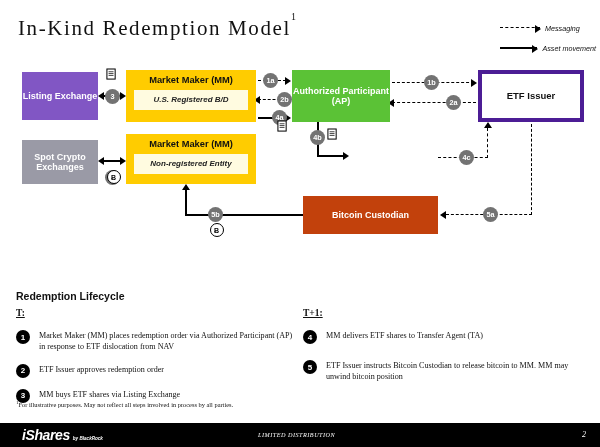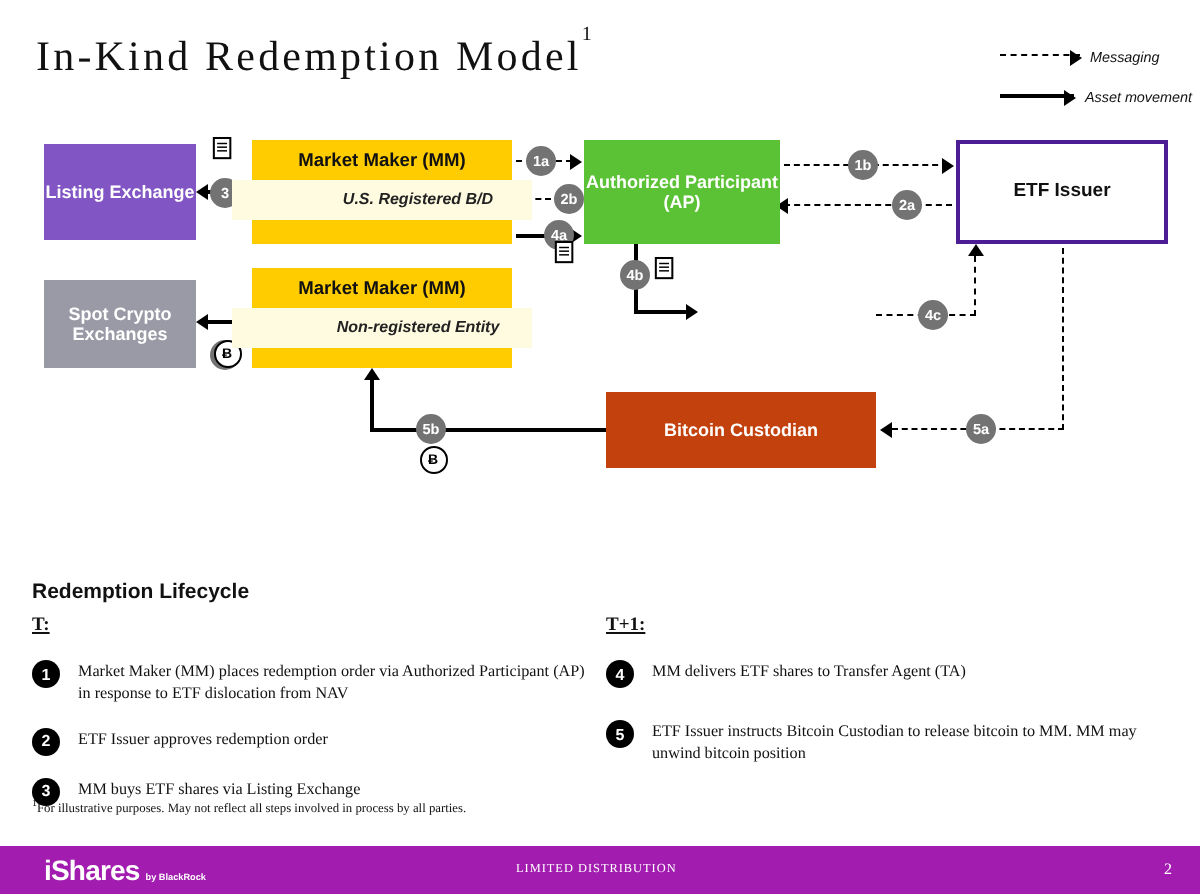--- a/index.html
+++ b/index.html
@@ -25,23 +25,23 @@
   
   .box{position:absolute;box-sizing:border-box;display:flex;flex-direction:column;
        align-items:center;justify-content:center;text-align:center;font-weight:bold;line-height:1.12;}
   .b-listing{left:22px;top:72px;width:76px;height:48px;background:#8156c4;color:#fff;font-size:9px;}
   .b-spot{left:22px;top:140px;width:76px;height:44px;background:#9a9aa6;color:#fff;font-size:9px;}
   .b-mm1{left:126px;top:70px;width:130px;height:52px;background:#fc0;color:#111;font-size:9.3px;
          justify-content:flex-start;padding-top:5px;}
   .b-mm2{left:126px;top:134px;width:130px;height:50px;background:#fc0;color:#111;font-size:9.3px;
          justify-content:flex-start;padding-top:5px;}
   .mmsub{margin-top:5px;width:114px;height:20px;background:#fffbe0;display:flex;align-items:center;
-         justify-content:center;font-style:italic;font-weight:bold;font-size:8px;color:#222;padding-left:36px;}
+         justify-content:center;font-style:italic;font-weight:bold;font-size:8px;color:#222;}
   .b-ap{left:292px;top:70px;width:98px;height:52px;background:#5bc236;color:#fff;font-size:9px;}
-  .b-etf{left:478px;top:70px;width:106px;height:52px;background:#fff;border:2px solid #4c1d95;color:#111;font-size:9.5px;}
+  .b-etf{left:478px;top:70px;width:106px;height:52px;background:#fff;border:4px solid #4c1d95;color:#111;font-size:9.5px;}
   .b-ta{left:350px;top:138px;width:86px;height:38px;background:#000;color:#fff;font-size:9px;}
   .b-btc{left:303px;top:196px;width:135px;height:38px;background:#c2410c;color:#fff;font-size:9px;}
 
   
   .ln{position:absolute;background:#000;}
   .hln{height:1.8px;}
   .vln{width:1.8px;}
   .dh{position:absolute;height:0;border-top:1.7px dashed #000;}
   .dv{position:absolute;width:0;border-left:1.7px dashed #000;}
   .ar{position:absolute;width:0;height:0;}
@@ -66,21 +66,21 @@
   .stepnum{flex:0 0 auto;width:14px;height:14px;border-radius:50%;background:#000;color:#fff;
            display:flex;align-items:center;justify-content:center;font-size:8px;font-weight:bold;
            margin-right:9px;font-family:"Liberation Sans",sans-serif;}
   .steptext{font-family:"Liberation Serif",serif;font-size:8.1px;line-height:1.42;color:#111;}
 
   .footnote{position:absolute;left:16px;top:400px;font-family:"Liberation Serif",serif;
             font-size:6.4px;color:#111;}
   .footnote sup{font-size:5px;}
 
   
-  .footer{position:absolute;left:0;bottom:0;width:600px;height:24px;background:#a21caf;color:#fff;}
+  .footer{position:absolute;left:0;bottom:0;width:600px;height:24px;background:#000000;color:#fff;font-style:italic;}
   .brand{position:absolute;left:22px;top:4px;display:flex;align-items:flex-end;}
   .brand-main{font-size:14px;font-weight:bold;letter-spacing:-.4px;color:#fff;}
   .brand-sub{font-size:4.6px;font-weight:bold;color:#fff;margin-left:3px;margin-bottom:2.5px;}
   .f-center{position:absolute;left:258px;top:8px;font-family:"Liberation Serif",serif;
             font-size:6.2px;letter-spacing:.5px;color:#fff;}
   .f-page{position:absolute;right:14px;top:7px;font-family:"Liberation Serif",serif;font-size:8px;color:#fff;}
 </style>
 </head>
 <body>
 

